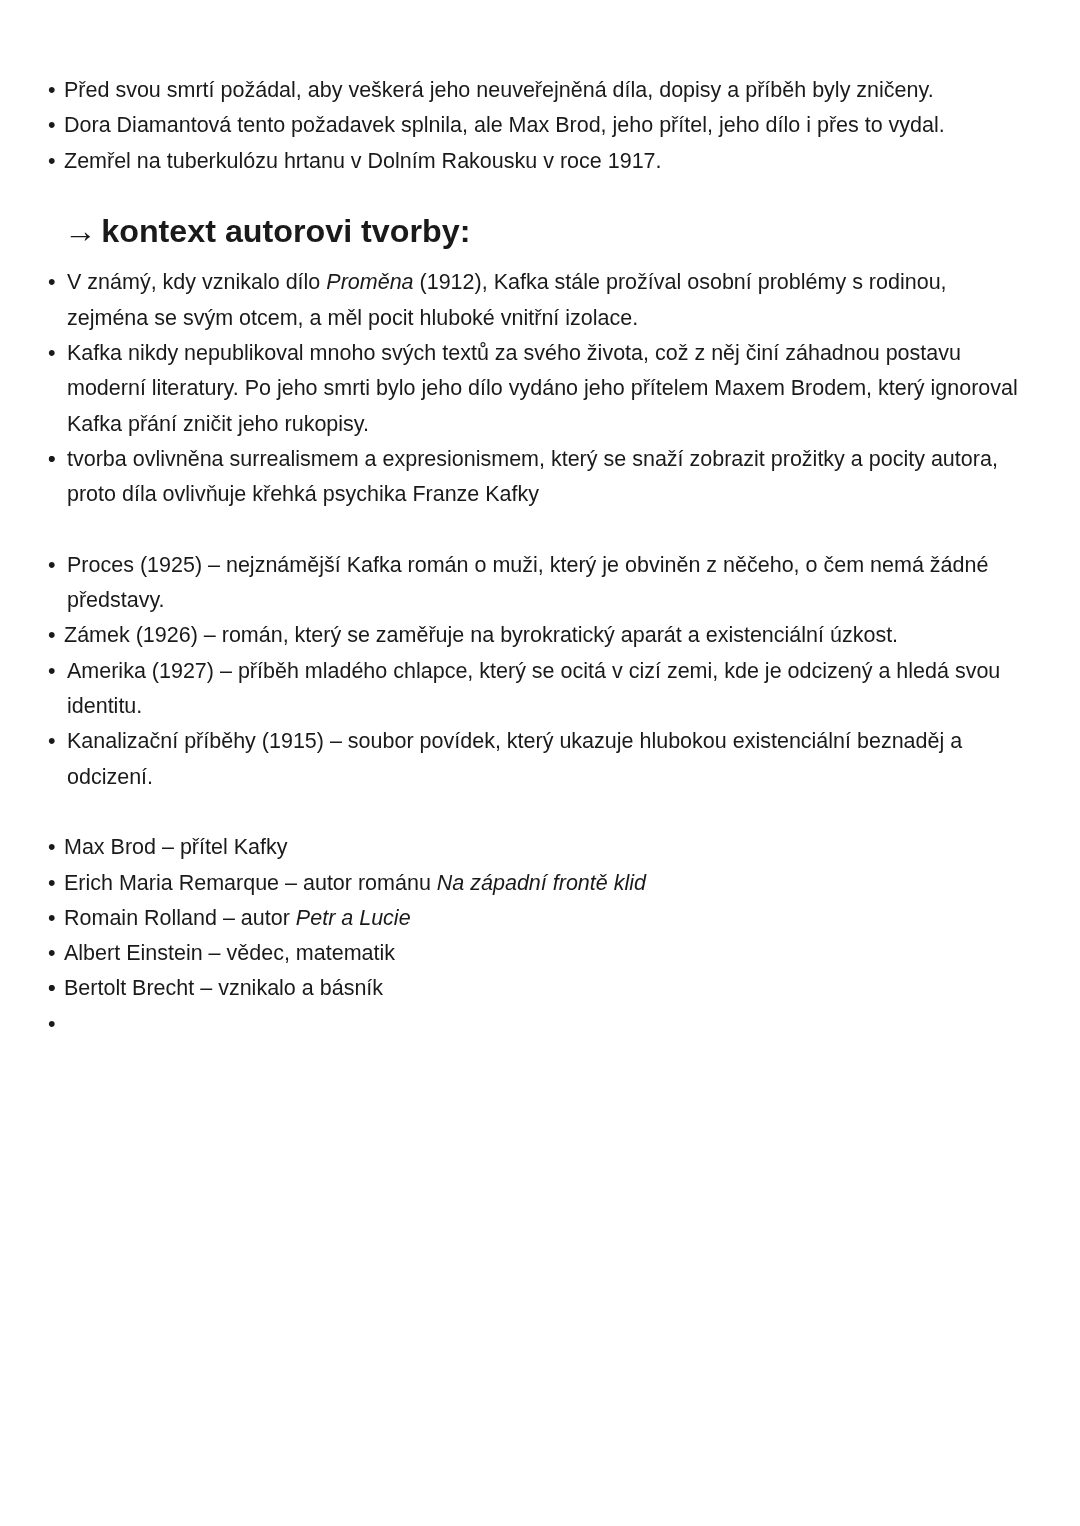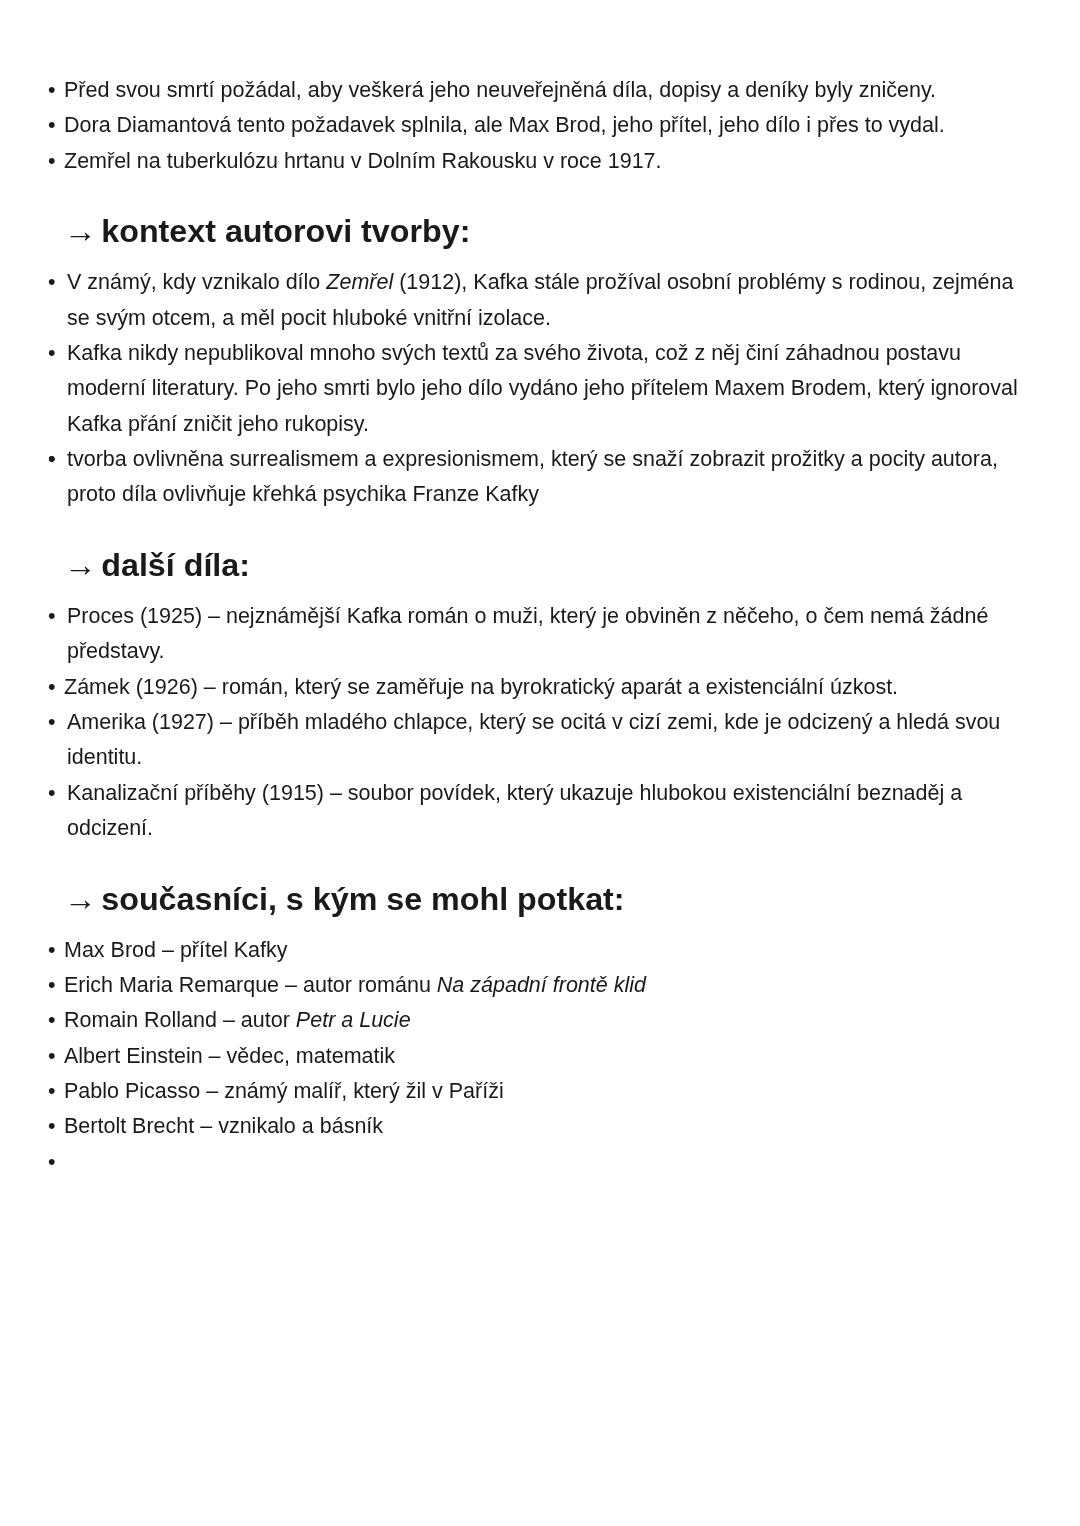--- a/index.html
+++ b/index.html
@@ -50,52 +50,50 @@
     ul.bullets li .text { display: inline; }
     .it { font-style: italic; }
   </style>
 </head>
 <body>
 
 <div class="page">
 
   <section class="section">
     <ul class="bullets">
-      <li><span class="dot">•</span><span class="text">Před svou smrtí požádal, aby veškerá jeho neuveřejněná díla, dopisy a deníky byly zničeny.</span></li>
+      <li><span class="dot">•</span><span class="text">Před svou smrtí požádal, aby veškerá jeho neuveřejněná díla, dopisy a příběh byly zničeny.</span></li>
       <li><span class="dot">•</span><span class="text">Dora Diamantová tento požadavek splnila, ale Max Brod, jeho přítel, jeho dílo i přes to vydal.</span></li>
       <li><span class="dot">•</span><span class="text">Zemřel na tuberkulózu hrtanu v Dolním Rakousku v roce 1917.</span></li>
     </ul>
   </section>
 
   <section class="section">
     <h2 class="heading"><span class="arrow">→</span><span>kontext autorovi tvorby:</span></h2>
     <ul class="bullets">
-      <li class="wrap"><span class="dot">•</span><span class="text"><span>V známý, kdy vznikalo dílo </span><span class="it">Zemřel</span><span> (1912), Kafka stále prožíval osobní problémy s rodinou, zejména se svým otcem, a měl pocit hluboké vnitřní izolace.</span></span></li>
+      <li class="wrap"><span class="dot">•</span><span class="text"><span>V známý, kdy vznikalo dílo </span><span class="it">Proměna</span><span> (1912), Kafka stále prožíval osobní problémy s rodinou, zejména se svým otcem, a měl pocit hluboké vnitřní izolace.</span></span></li>
       <li class="wrap"><span class="dot">•</span><span class="text">Kafka nikdy nepublikoval mnoho svých textů za svého života, což z něj činí záhadnou postavu moderní literatury. Po jeho smrti bylo jeho dílo vydáno jeho přítelem Maxem Brodem, který ignoroval Kafka přání zničit jeho rukopisy.</span></li>
       <li><span class="dot">•</span></li>
       <li class="wrap"><span class="dot">•</span><span class="text">tvorba ovlivněna surrealismem a expresionismem, který se snaží zobrazit prožitky a pocity autora, proto díla ovlivňuje křehká psychika Franze Kafky</span></li>
     </ul>
   </section>
 
   <section class="section">
-    <h2 class="heading"><span class="arrow">→</span><span>další díla:</span></h2>
     <ul class="bullets">
       <li class="wrap"><span class="dot">•</span><span class="text">Proces (1925) – nejznámější Kafka román o muži, který je obviněn z něčeho, o čem nemá žádné představy.</span></li>
       <li><span class="dot">•</span><span class="text">Zámek (1926) – román, který se zaměřuje na byrokratický aparát a existenciální úzkost.</span></li>
       <li class="wrap"><span class="dot">•</span><span class="text">Amerika (1927) – příběh mladého chlapce, který se ocitá v cizí zemi, kde je odcizený a hledá svou identitu.</span></li>
       <li class="wrap"><span class="dot">•</span><span class="text">Kanalizační příběhy (1915) – soubor povídek, který ukazuje hlubokou existenciální beznaděj a odcizení.</span></li>
     </ul>
   </section>
 
   <section class="section">
-    <h2 class="heading"><span class="arrow">→</span><span>současníci, s kým se mohl potkat:</span></h2>
     <ul class="bullets">
       <li><span class="dot">•</span><span class="text">Max Brod – přítel Kafky</span></li>
       <li><span class="dot">•</span><span class="text"><span>Erich Maria Remarque – autor románu </span><span class="it">Na západní frontě klid</span><span></span></span></li>
       <li><span class="dot">•</span><span class="text"><span>Romain Rolland – autor </span><span class="it">Petr a Lucie</span><span></span></span></li>
       <li><span class="dot">•</span><span class="text">Albert Einstein – vědec, matematik</span></li>
-      <li><span class="dot">•</span><span class="text">Pablo Picasso – známý malíř, který žil v Paříži</span></li>
+      <li><span class="dot">•</span></li>
       <li><span class="dot">•</span><span class="text">Bertolt Brecht – vznikalo a básník</span></li>
       <li><span class="dot">•</span></li>
     </ul>
   </section>
 
 </div>
 
 </body></html>

